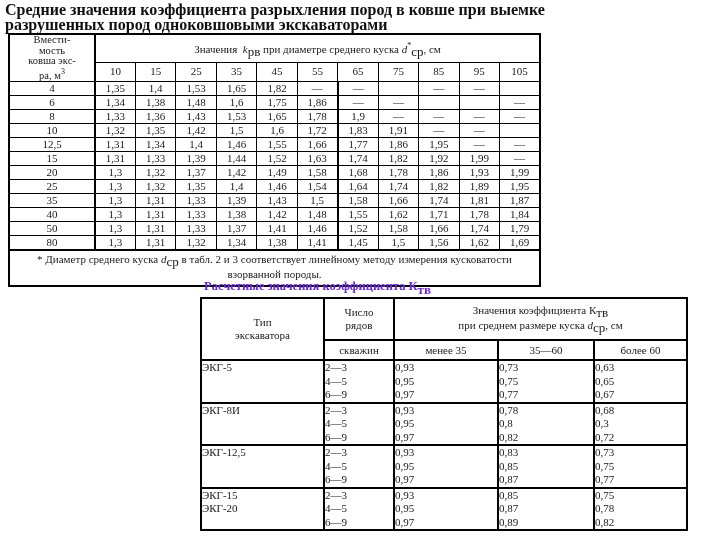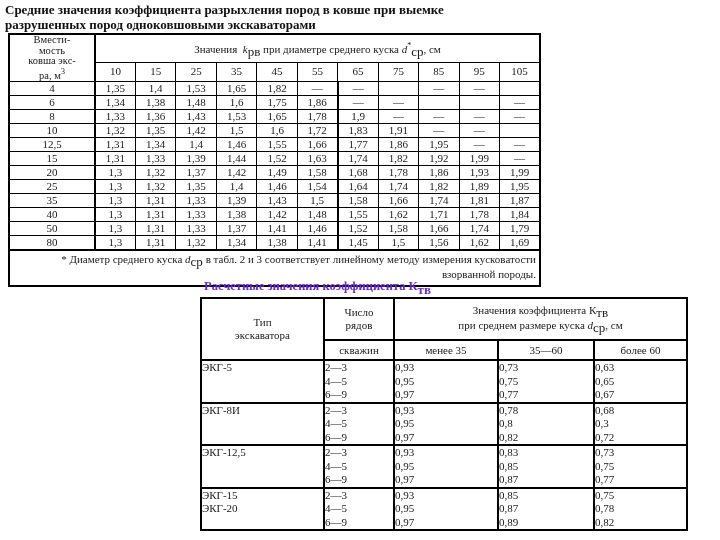--- a/index.html
+++ b/index.html
@@ -3,41 +3,41 @@
 <meta charset="utf-8">
 <style>
   html,body{margin:0;padding:0;}
   body{
     width:720px;height:540px;background:#ffffff;color:#000;
     font-family:"Liberation Serif","DejaVu Serif",serif;
     position:relative;overflow:hidden;
   }
   .doc-title{
     position:absolute;left:5px;top:3px;width:540px;
-    font-weight:bold;font-size:13px;line-height:14.5px;color:#111;
+    font-weight:bold;font-size:16px;line-height:14.5px;color:#111;
   }
   
   #t1{
     position:absolute;left:2px;top:33px;width:533px;
     border-collapse:collapse;table-layout:fixed;
     font-size:11px;color:#1a1a1a;border:2px solid #000;margin-left:6px;
   }
   #t1 th,#t1 td{
     border:1px solid #000;text-align:center;vertical-align:middle;
     padding:0;line-height:12px;font-weight:normal;
   }
   #t1 thead th{line-height:11.5px;}
   #t1 .corner{font-size:10.5px;line-height:10.5px;border-right:2px solid #000;}
   #t1 .span-head{height:24px;}
   #t1 #t1-cols th{height:15px;}
   #t1 tbody td{height:13px;}
   #t1 tbody td:first-child{border-right:2px solid #000;}
   #t1 tbody td:nth-child(7){border-right:2px solid #000;}
   #t1 .footnote{
-    border-top:2px solid #000;text-align:right;padding:2px 3px 4px 3px;
+    border-top:2px solid #000;text-align:center;padding:2px 3px 4px 3px;
     line-height:13px;font-size:11px;height:auto;
   }
   
   .t2-title{
     position:absolute;left:204px;top:279px;
     font-weight:bold;font-size:12.5px;color:#6d28d9;
   }
   
   #t2{
     position:absolute;left:200px;top:297px;width:486px;

